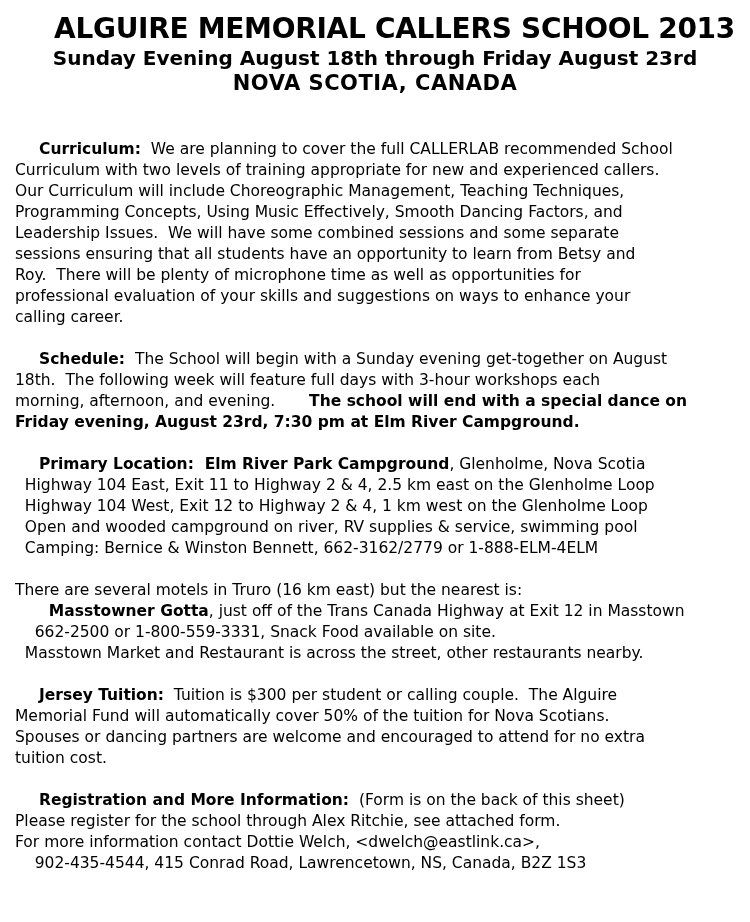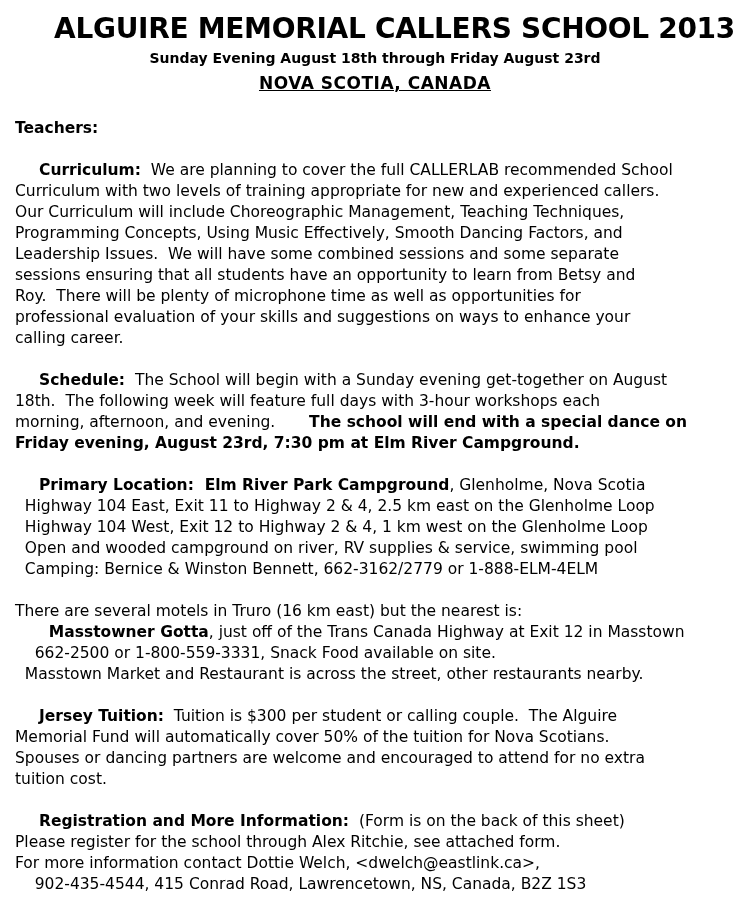--- a/index.html
+++ b/index.html
@@ -18,34 +18,33 @@
   .title {
     margin: 4px 0 0 0;
     font-size: 28px;
     line-height: 34px;
     font-weight: bold;
     text-align: right;
     white-space: nowrap;
     letter-spacing: -0.3px;
   }
   .subtitle {
-    font-size: 14px;
+    font-size: 20px;
     line-height: 24px;
     font-weight: bold;
     text-align: center;
     white-space: nowrap;
   }
   .location-title {
-    font-size: 17px;
+    font-size: 21px;
     line-height: 27px;
     font-weight: bold;
     text-align: center;
     letter-spacing: 0.5px;
     white-space: nowrap;
-    text-decoration: underline;
   }
   .teachers {
     display: flex;
     margin-top: 21px;
     font-weight: bold;
   }
   .teachers .label { margin-right: 16px; white-space: pre; }
   .block {
     margin: 21px 0 0 0;
     white-space: pre-wrap;
@@ -55,21 +54,20 @@
 </head>
 <body>
 
 <div class="doc">
 
   <div class="title">ALGUIRE MEMORIAL CALLERS SCHOOL 2013</div>
   <div class="subtitle">Sunday Evening August 18th through Friday August 23rd</div>
   <div class="location-title">NOVA SCOTIA, CANADA</div>
 
   <div class="teachers">
-    <span class="label">Teachers:</span>
   </div>
 
   <p class="block"><span class="b">Curriculum:</span><span>  We are planning to cover the full CALLERLAB recommended School
 Curriculum with two levels of training appropriate for new and experienced callers.
 Our Curriculum will include Choreographic Management, Teaching Techniques,
 Programming Concepts, Using Music Effectively, Smooth Dancing Factors, and
 Leadership Issues.  We will have some combined sessions and some separate
 sessions ensuring that all students have an opportunity to learn from Betsy and
 Roy.  There will be plenty of microphone time as well as opportunities for
 professional evaluation of your skills and suggestions on ways to enhance your

